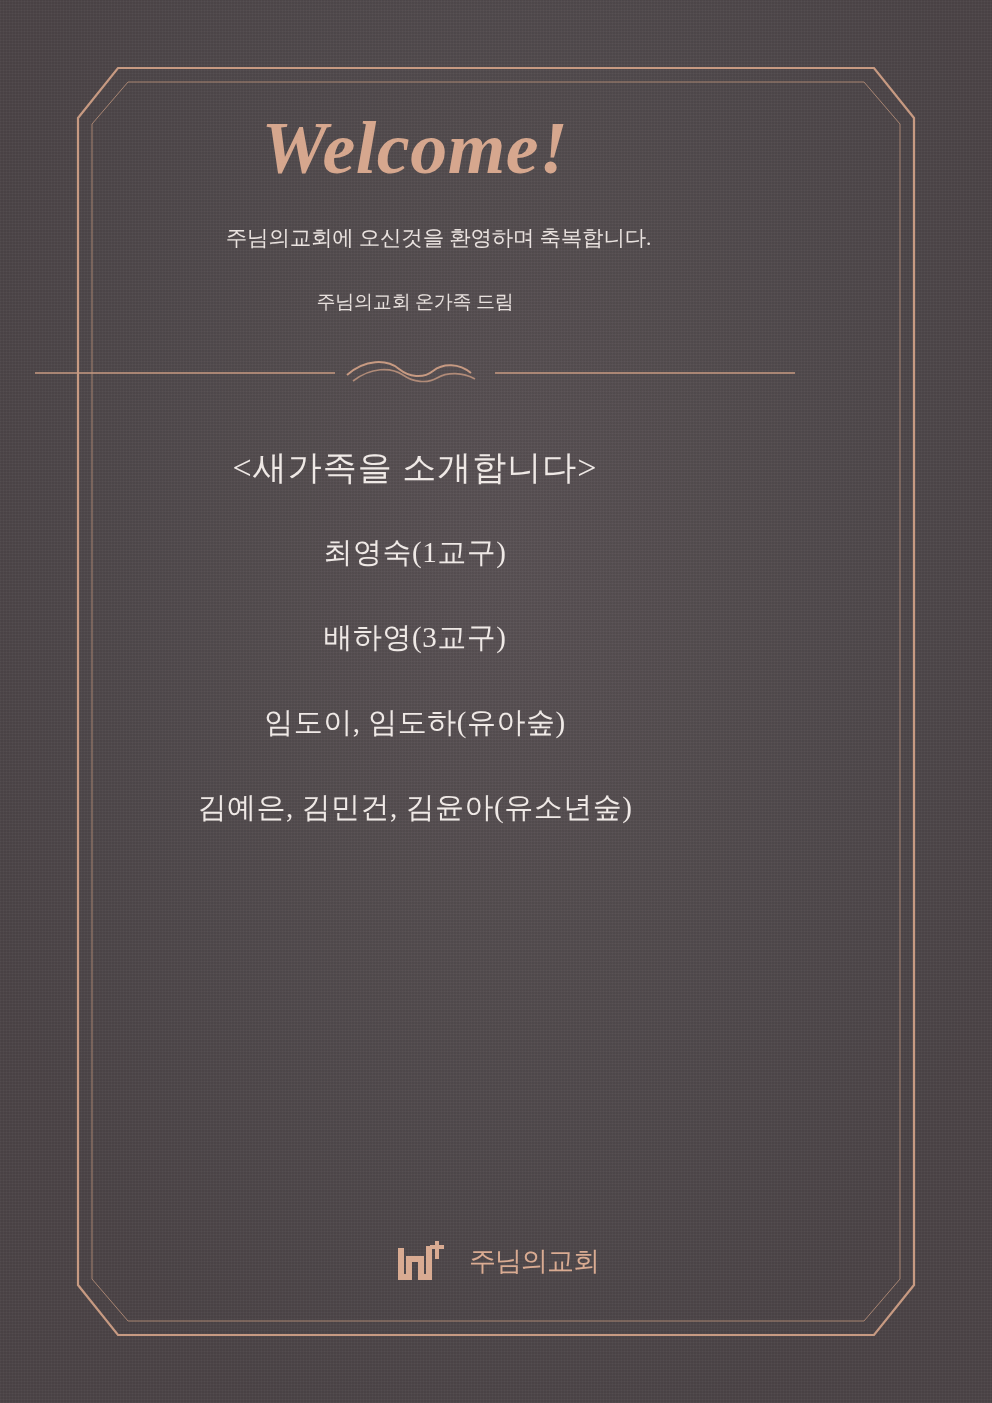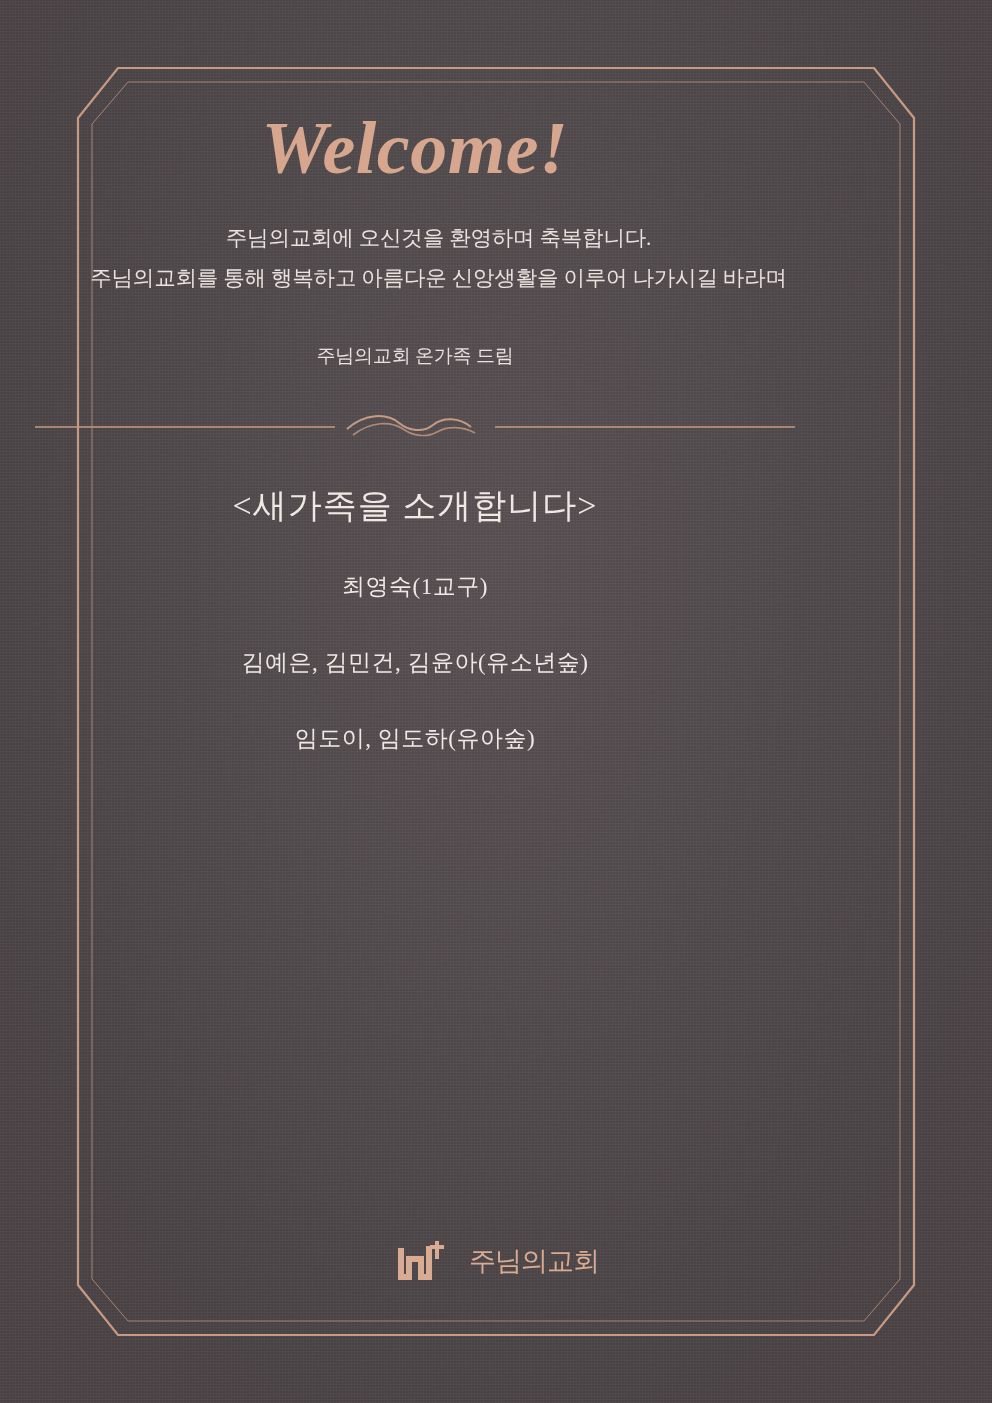--- a/index.html
+++ b/index.html
@@ -60,44 +60,44 @@
     color: #e9e2df;
     font-size: 21.5px;
     line-height: 1.85;
     letter-spacing: -0.2px;
   }
   .intro div {
     white-space: nowrap;
     margin-left: 47px;
   }
   .signature {
-    margin-top: 44px;
+    margin-top: 30px;
     color: #e7e0dd;
     font-size: 19px;
     letter-spacing: -0.2px;
   }
   .divider {
     margin: 38px auto 0;
     width: 760px;
     height: 40px;
   }
   .section-heading {
-    margin-top: 32px;
+    margin-top: 48px;
     color: #efe9e6;
     font-size: 34px;
     letter-spacing: 1px;
   }
   .family-list {
     margin-top: 42px;
     list-style: none;
     padding: 0;
   }
   .family-list li {
     color: #efe9e6;
-    font-size: 23px;
+    font-size: 29px;
     letter-spacing: 0.5px;
     margin-bottom: 45px;
   }
   .logo-wrap {
     position: absolute;
     left: 0;
     right: 0;
     bottom: 118px;
     display: flex;
     align-items: center;
@@ -122,38 +122,38 @@
     <path d="M 78,118 L 118,68 L 874,68 L 914,118 L 914,1285 L 874,1335 L 118,1335 L 78,1285 Z" fill="none" stroke="#c79a82" stroke-width="2.2"></path>
 
     <path d="M 92,124 L 128,82 L 864,82 L 900,124 L 900,1279 L 864,1321 L 128,1321 L 92,1279 Z" fill="none" stroke="#b78f79" stroke-width="1" opacity="0.85"></path>
   </svg>
 
   <div class="content">
     <h1 class="welcome-title">Welcome!</h1>
 
     <div class="intro">
       <div>주님의교회에 오신것을 환영하며 축복합니다.</div>
-      <div>주님의교회를 통해 행복하고 아름다운 신앙생활을 이루어 나가시길 바라며</div>
     </div>
 
     <div class="signature">주님의교회 온가족 드림</div>
 
     <svg class="divider" viewBox="0 0 760 40" xmlns="http://www.w3.org/2000/svg">
       <line x1="0" y1="20" x2="300" y2="20" stroke="#c79a82" stroke-width="1.4"></line>
       <line x1="460" y1="20" x2="760" y2="20" stroke="#c79a82" stroke-width="1.4"></line>
       <path d="M 312,22 C 330,6 352,6 364,16 C 374,24 388,26 398,18 C 408,10 424,10 436,20" fill="none" stroke="#c79a82" stroke-width="2"></path>
       <path d="M 318,28 C 336,14 356,14 368,22 C 378,29 392,31 402,25 C 412,19 428,19 440,26" fill="none" stroke="#c79a82" stroke-width="1.6" opacity="0.8"></path>
     </svg>
 
     <div class="section-heading">&lt;새가족을  소개합니다&gt;</div>
 
     <ul class="family-list">
       <li>최영숙(1교구)</li>
+      <li>배하영(3교구)</li>
+      <li>임도이,  임도하(유아숲)</li>
       <li>김예은,  김민건,  김윤아(유소년숲)</li>
-      <li>임도이,  임도하(유아숲)</li>
     </ul>
   </div>
 
   <div class="logo-wrap">
     <svg width="62" height="48" viewBox="0 0 62 48" xmlns="http://www.w3.org/2000/svg">
       <path d="M 8,14 L 8,40 L 16,40 L 16,22 L 28,22 L 28,40 L 36,40 L 36,12" fill="none" stroke="#d9ab92" stroke-width="6" stroke-linecap="square"></path>
       <path d="M 44,4 L 44,22" stroke="#d9ab92" stroke-width="4"></path>
       <path d="M 37,10 L 51,10" stroke="#d9ab92" stroke-width="4"></path>
     </svg>
     <span class="logo-name">주님의교회</span>

